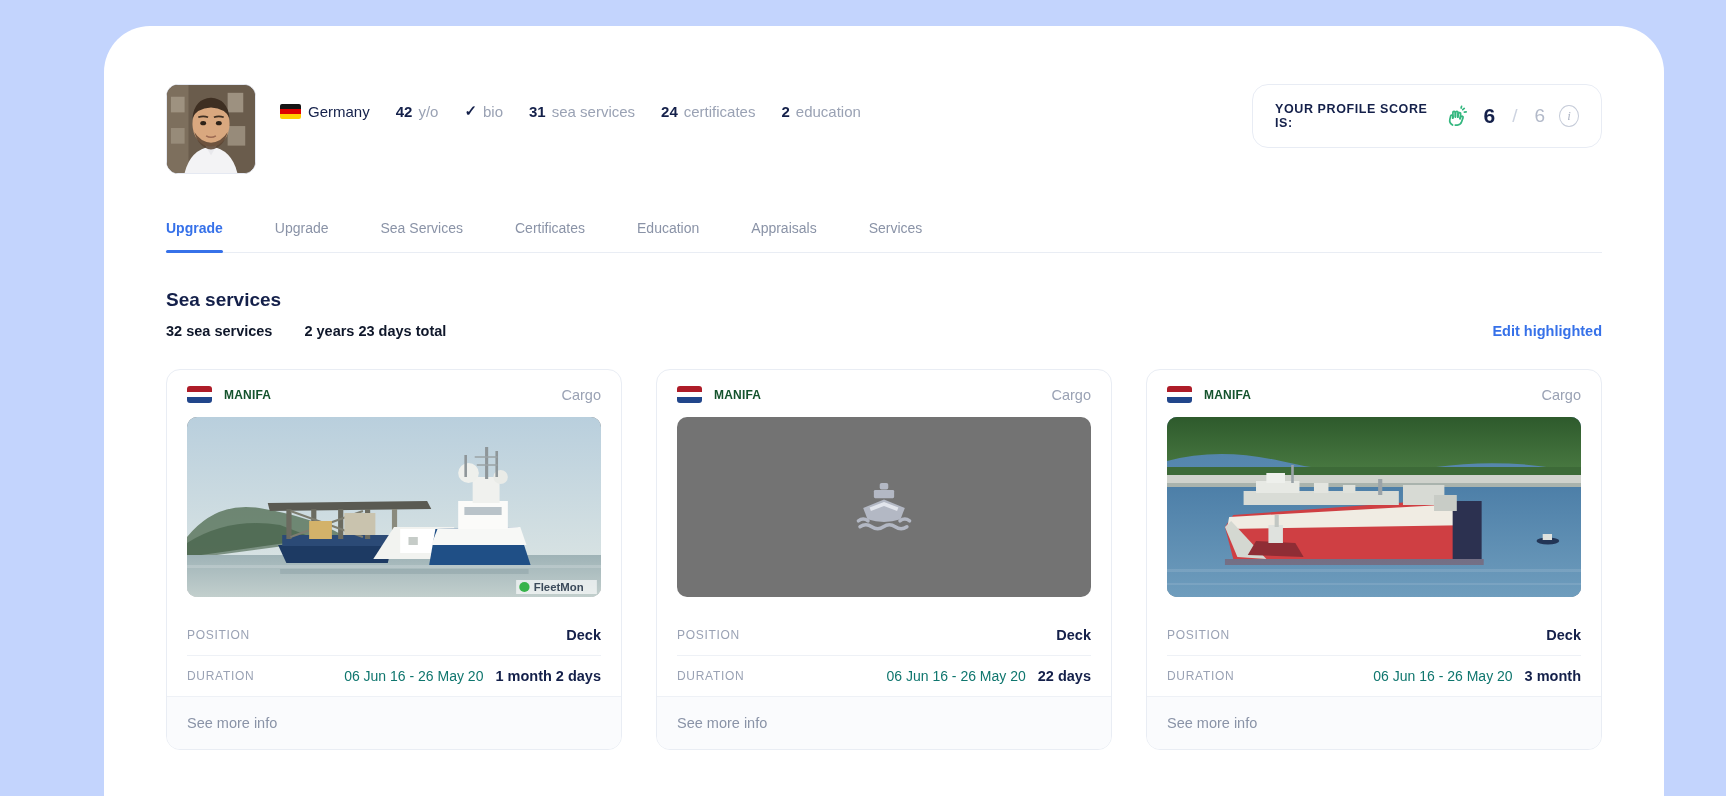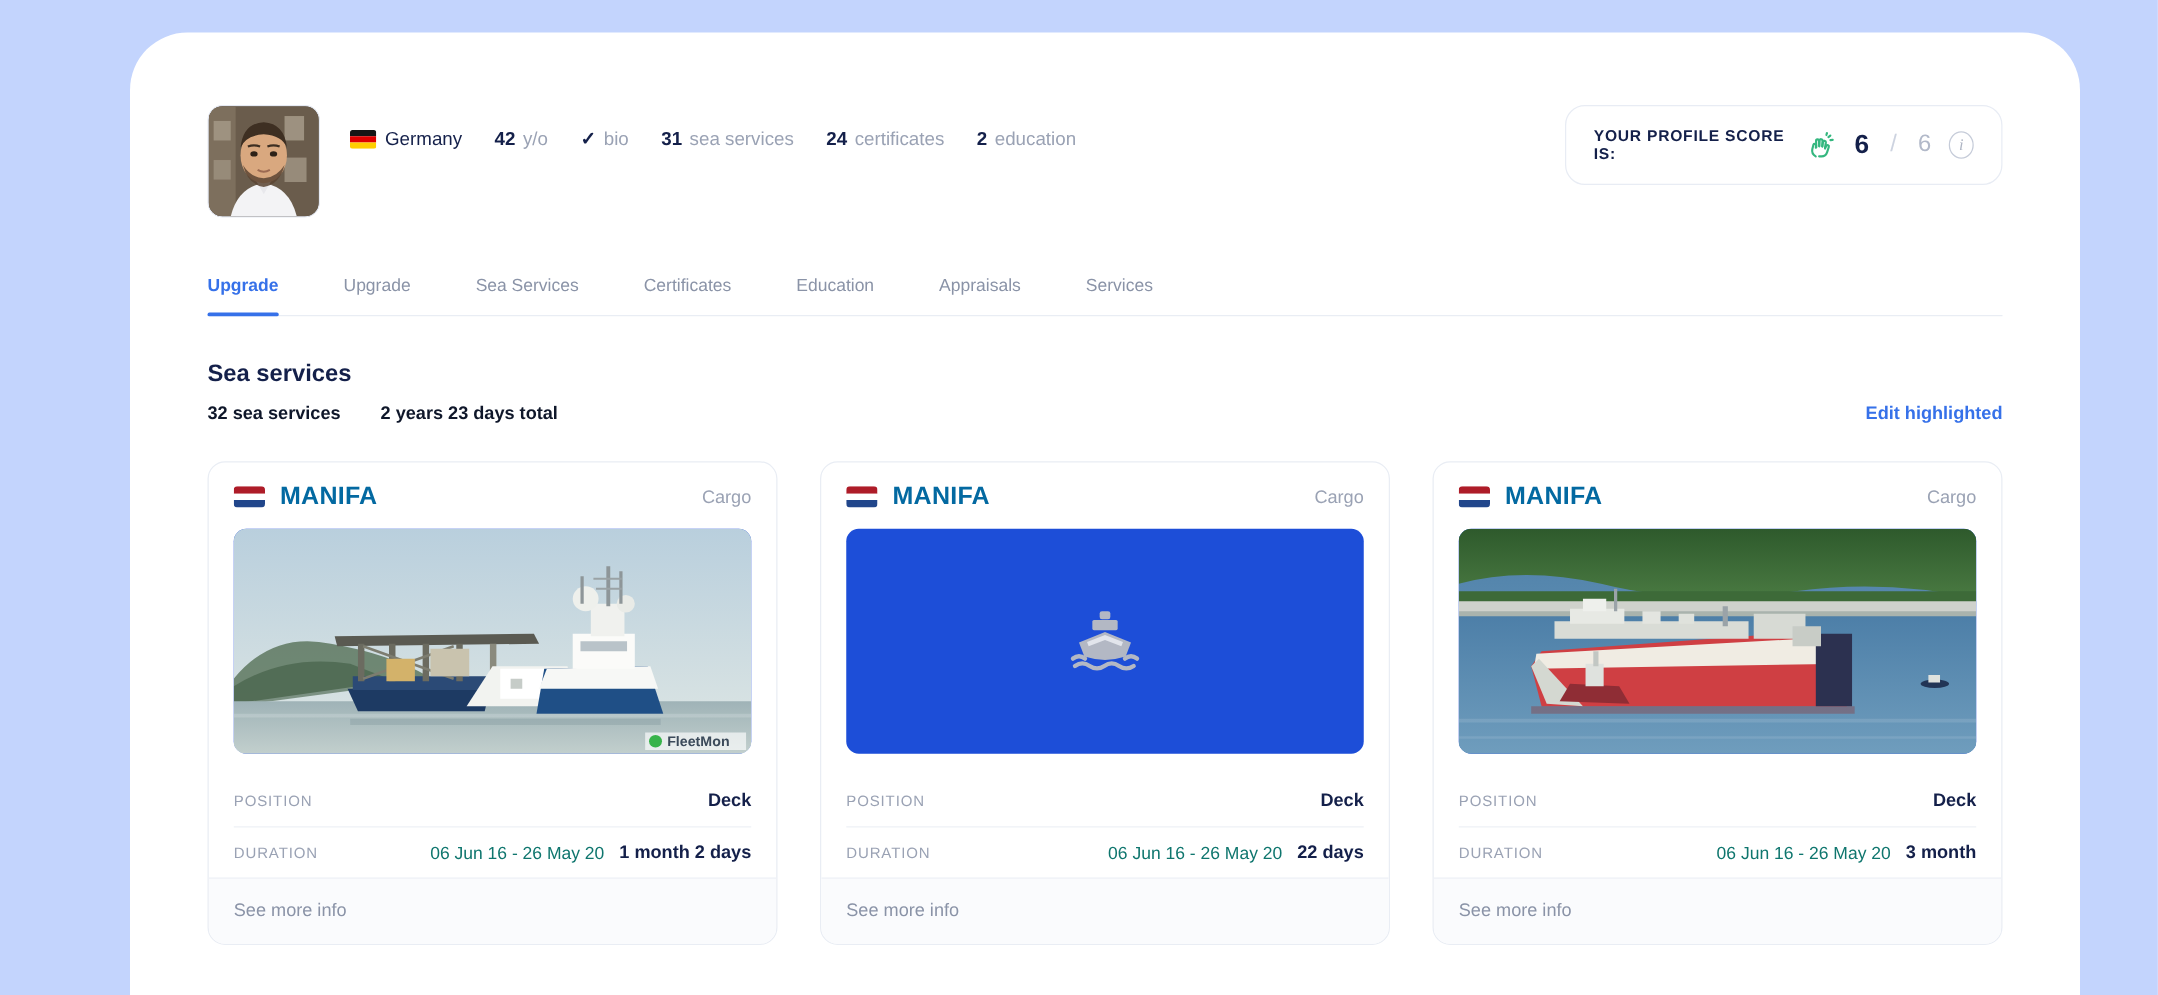--- a/index.html
+++ b/index.html
@@ -132,29 +132,29 @@
     background: #fff;
     overflow: hidden;
     display: flex; flex-direction: column;
   }
   .card-head {
     display: flex; align-items: center;
     padding: 16px 20px 14px 20px;
   }
   .flag-nl { width: 25px; height: 17px; border-radius: 3px; overflow: hidden; flex: 0 0 auto; }
   .flag-nl i { display: block; height: 5.666px; }
-  .vessel-name { font-size: 20px; font-weight: bold; color: #0369a1; margin-left: 12px; letter-spacing: 0.2px; }
+  .vessel-name { font-size: 12px; font-weight: bold; color: #14532d; margin-left: 12px; letter-spacing: 0.2px; }
   .vessel-type { margin-left: auto; font-size: 14.5px; color: #9aa2b4; }
 
   .thumb {
     margin: 0 20px;
     height: 180px;
     border-radius: 10px;
     overflow: hidden;
-    background: #1d4ed8;
+    background: #737373;
     display: flex; align-items: center; justify-content: center;
   }
   .thumb svg { display: block; width: 100%; height: 100%; }
   .thumb.placeholder svg { width: 64px; height: 64px; }
 
   .rows { padding: 0 20px; margin-top: 18px; }
   .row {
     display: flex; align-items: center;
     padding: 12px 0;
     font-size: 13.5px;

